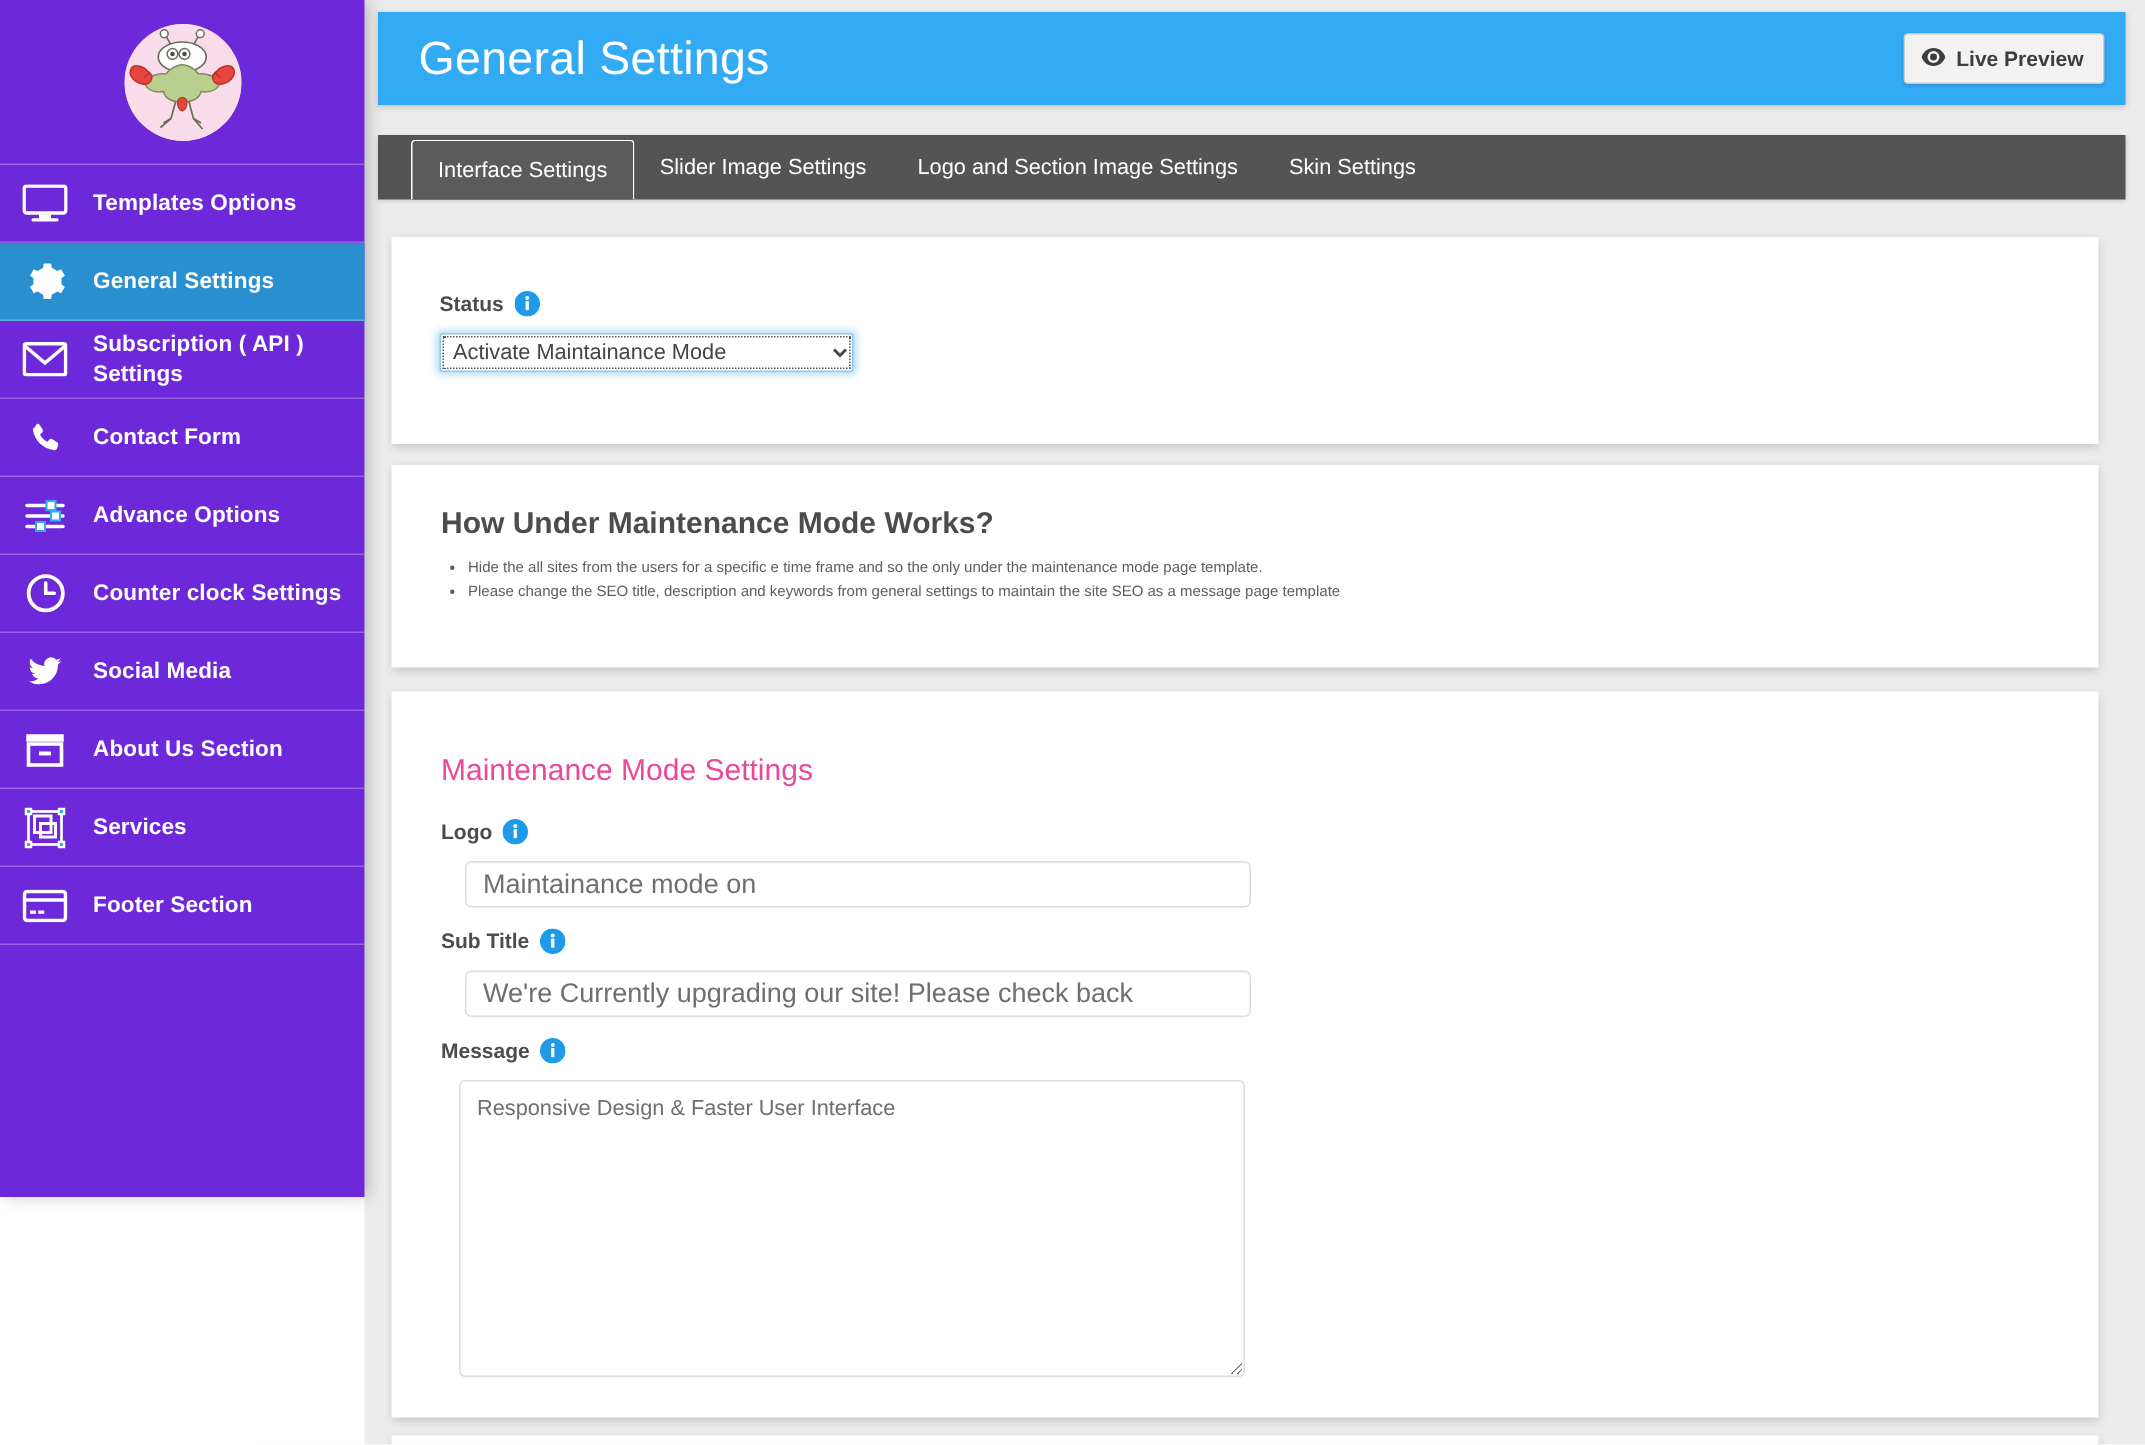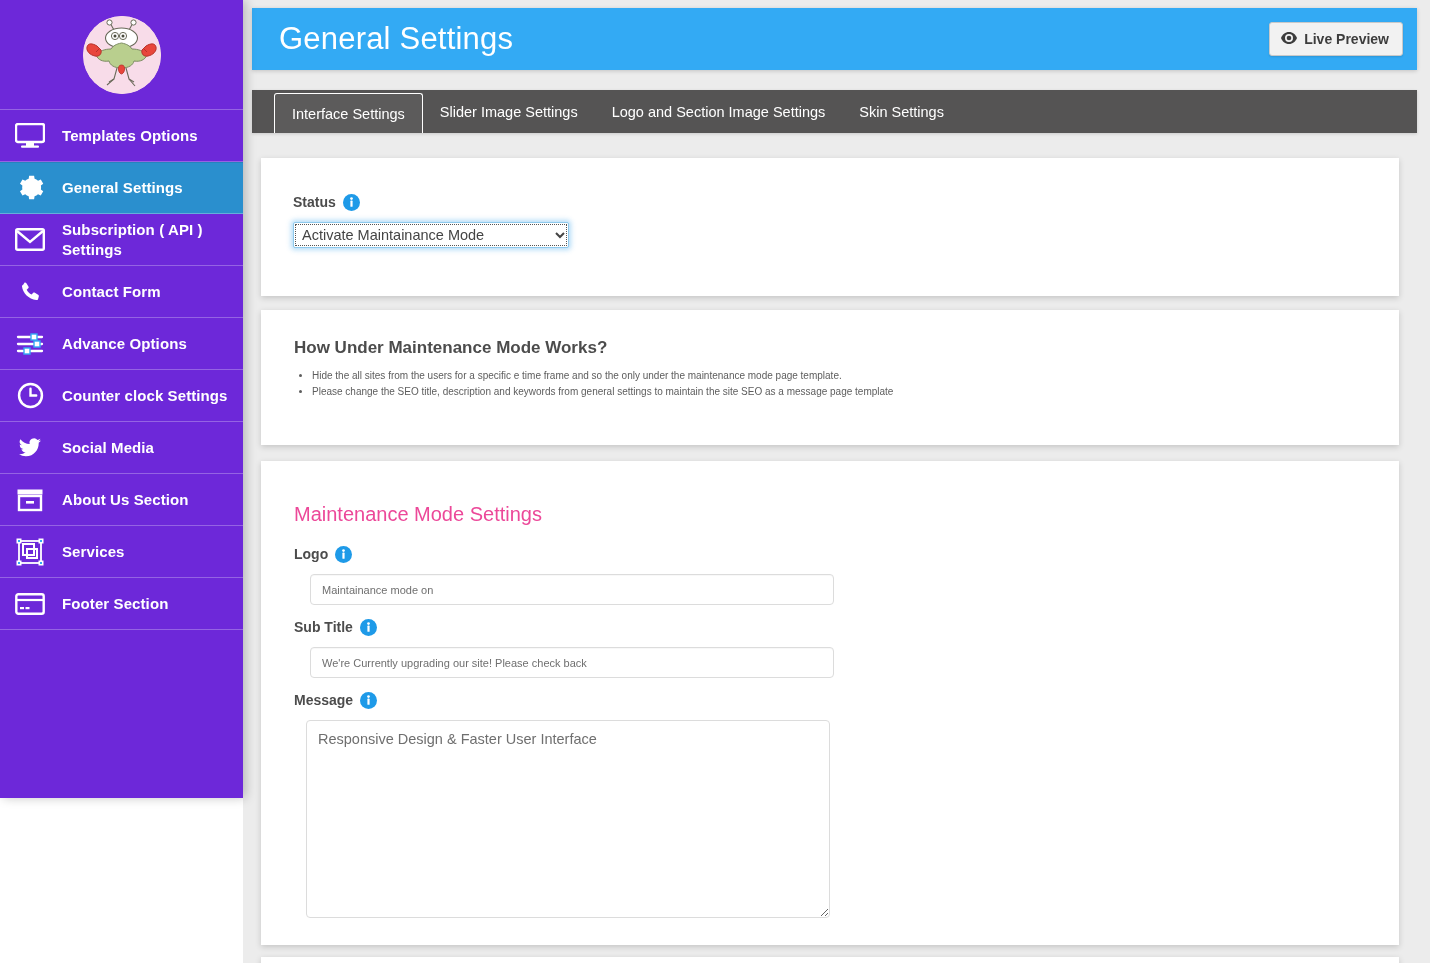--- a/index.html
+++ b/index.html
@@ -145,41 +145,41 @@
     outline-offset: -3px;
     border-radius: 2px;
     padding: 0 4px;
     box-shadow: 0 0 5px 2px rgba(90,180,240,0.45);
     -webkit-appearance: menulist;
     appearance: menulist;
   }
 
   .how-body { padding: 28px 0 0 33px; }
   .how-title {
-    font-size: 17px; font-weight: bold; color: #4c4c4c;
+    font-size: 20px; font-weight: bold; color: #4c4c4c;
     margin: 0 0 10px 0;
   }
   .how-list { margin: 0; padding-left: 18px; }
   .how-list li {
     font-size: 10px; color: #5d5d5d; line-height: 1.62;
     list-style: disc;
   }
 
   .mm-body { padding: 42px 0 0 33px; }
   .mm-heading {
     font-size: 20px; color: #ec4899; font-weight: normal;
     margin: 0 0 20px 0;
   }
   .txt-input {
     display: block;
     width: 524px; height: 31px;
     margin: 0 0 14px 16px;
     padding: 0 11px;
     font-family: "Liberation Sans", sans-serif;
-    font-size: 11px; color: #6f6f6f;
+    font-size: 18px; color: #6f6f6f;
     border: 1px solid #dcdcdc;
     border-radius: 4px;
     background: #fff;
     box-shadow: inset 0 1px 1px rgba(0,0,0,0.03);
   }
   .txt-input::placeholder { color: #6f6f6f; opacity: 1; }
   .txt-area {
     display: block;
     width: 524px; height: 198px;
     margin: 0 0 0 12px;

